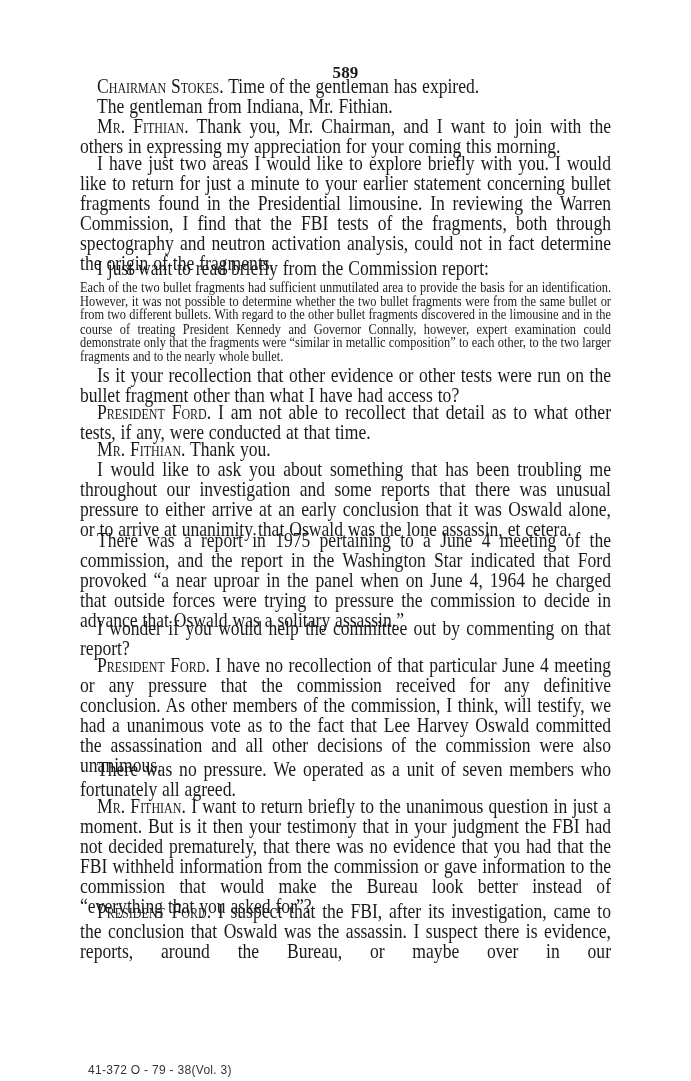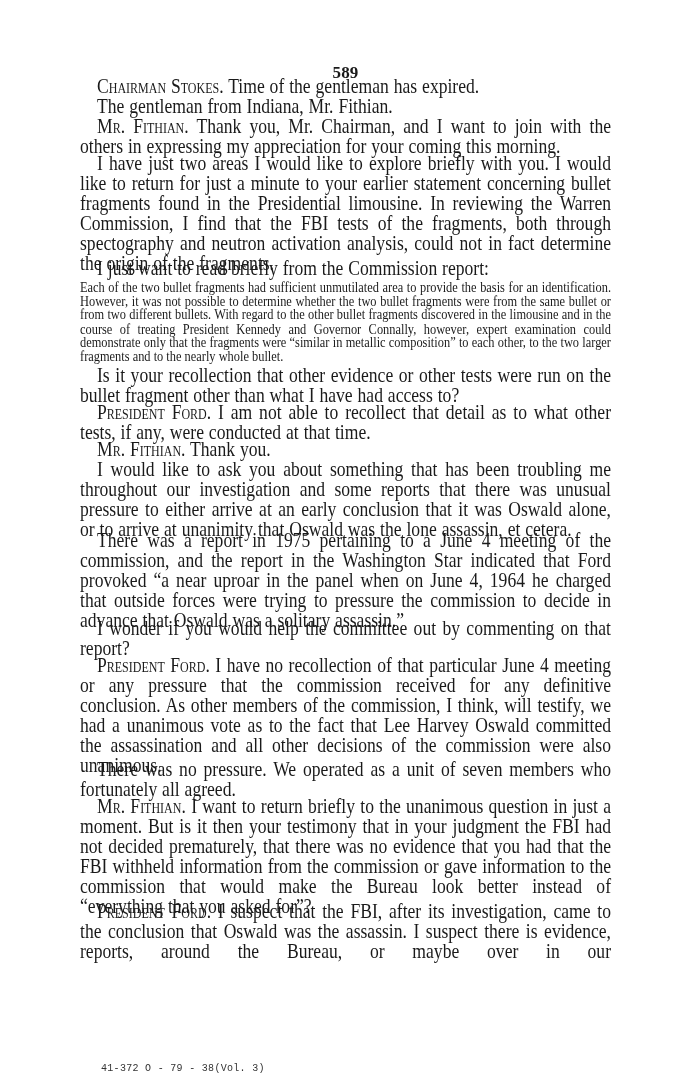--- a/index.html
+++ b/index.html
@@ -19,22 +19,22 @@
     text-indent: 17px; word-spacing: 0.5px; transform: scaleY(1.18); transform-origin: top left;
     margin-bottom: 3.2px;
   }
   .sc { font-variant: small-caps; }
   .quote {
     font-size: 12.4px; line-height: 12.2px; margin: 6px 0 9px 0; text-align: justify;
     text-indent: 0; transform: scaleY(1.12); transform-origin: top left;
     padding-bottom: 2px;
   }
   .footer {
-    position: absolute; top: 1063px; left: 101px;
-    font-family: Liberation Mono, monospace; font-size: 10px; color: #333;
+    position: absolute; top: 1063px; left: 88px;
+    font-family: Liberation Sans, sans-serif; font-size: 12px; color: #333;
     letter-spacing: 0.3px;
   }
   .last-line-justify { text-align-last: justify; }
 </style>
 </head>
 <body>
 
 <div class="page-number">589</div>
 
 <div class="content">

